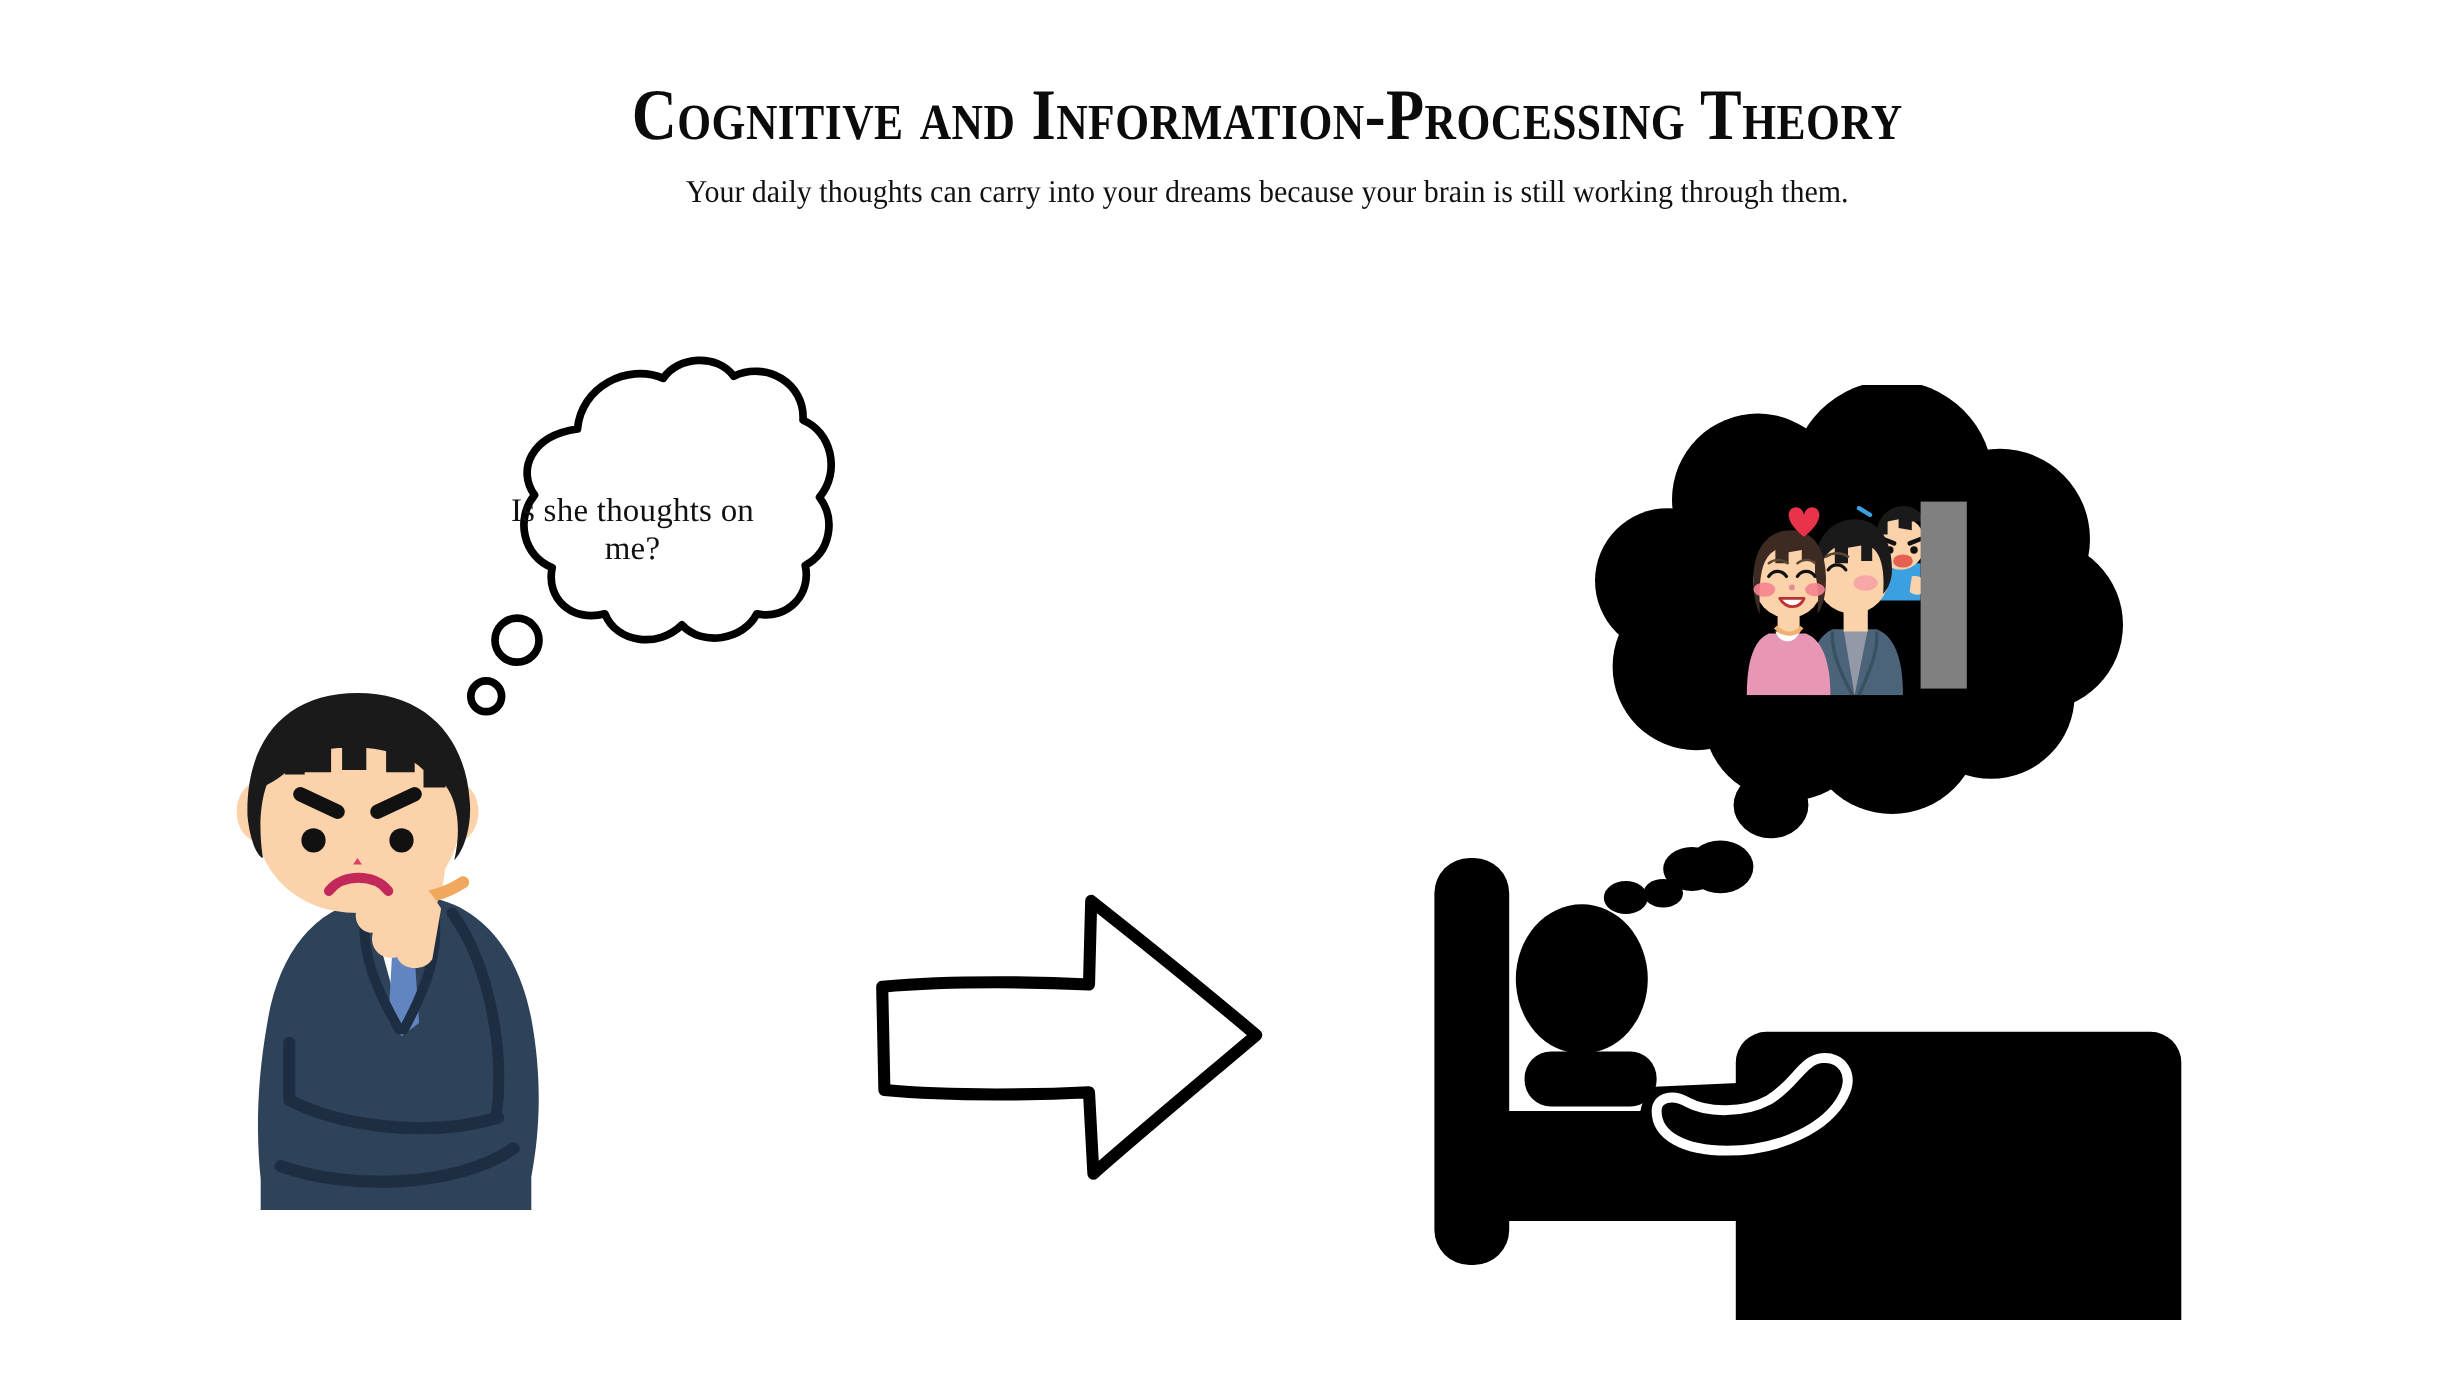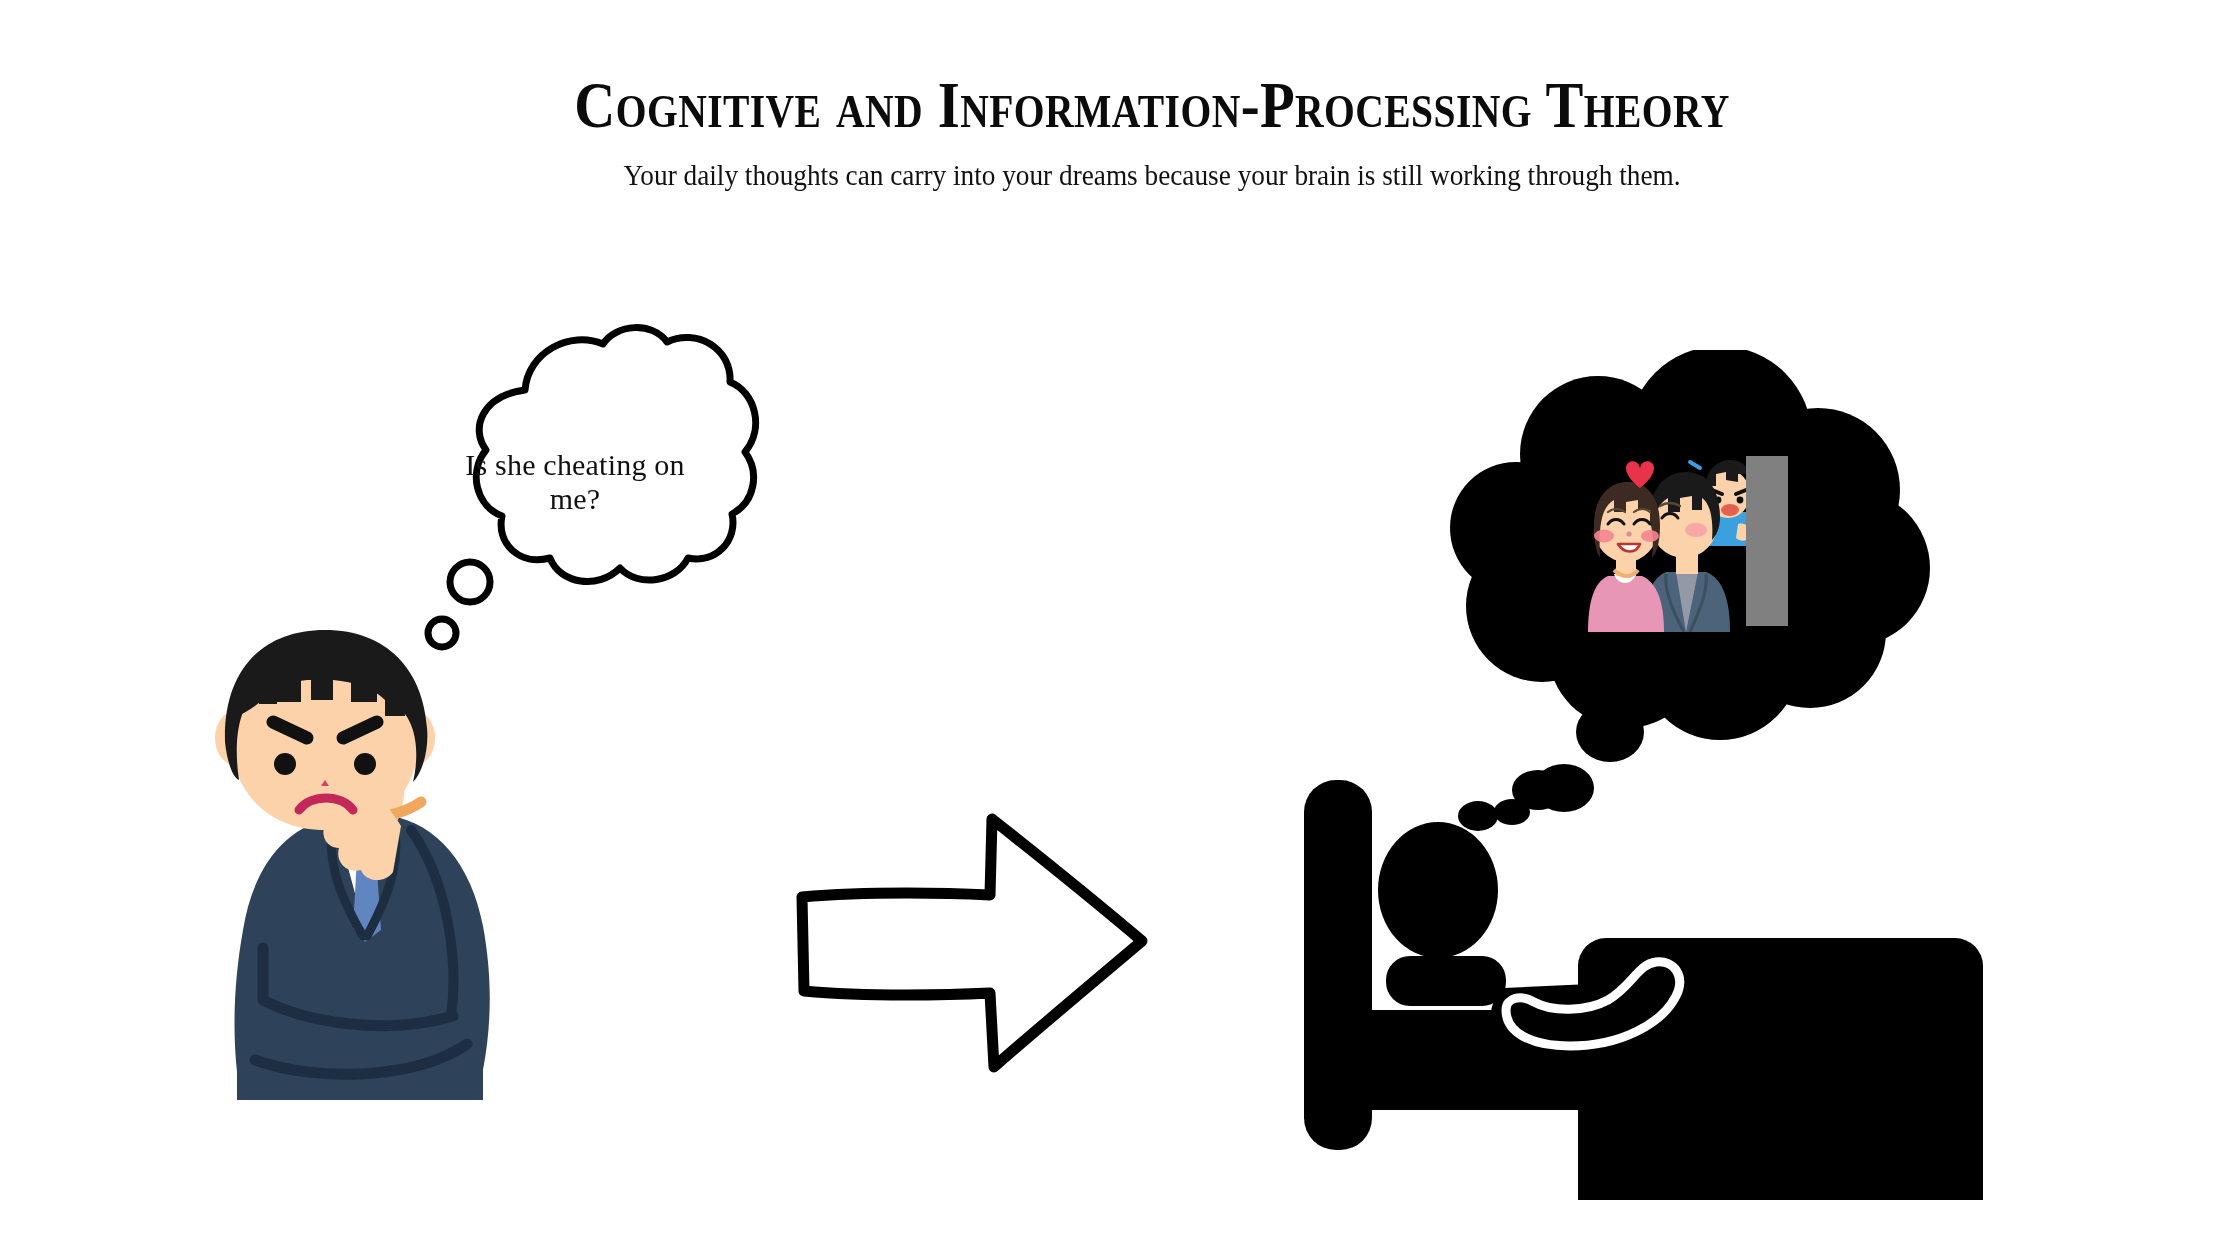--- a/index.html
+++ b/index.html
@@ -92,21 +92,21 @@
       Z"></path>
   </g>
   <circle cx="67" cy="186" r="0" fill="none"></circle>
 </svg>
 
 <svg class="layer" style="left:398px; top:550px;" width="120" height="120" viewBox="0 0 120 120">
   <circle cx="72" cy="32" r="20" fill="#ffffff" stroke="#000000" stroke-width="7"></circle>
   <circle cx="44" cy="83" r="14" fill="#ffffff" stroke="#000000" stroke-width="7"></circle>
 </svg>
 
-<div id="thinker-bubble-text">Is she cheating on me?</div>
+<div id="thinker-bubble-text">Is she thoughts on me?</div>
 
 <svg class="layer" style="left:215px; top:630px;" width="300" height="580" viewBox="0 0 300 580">
 
   <g>
     <path d="M 118 188
              C 70 196, 38 238, 28 300
              C 18 356, 18 404, 22 442
              L 22 470
              L 268 470
              L 268 440

